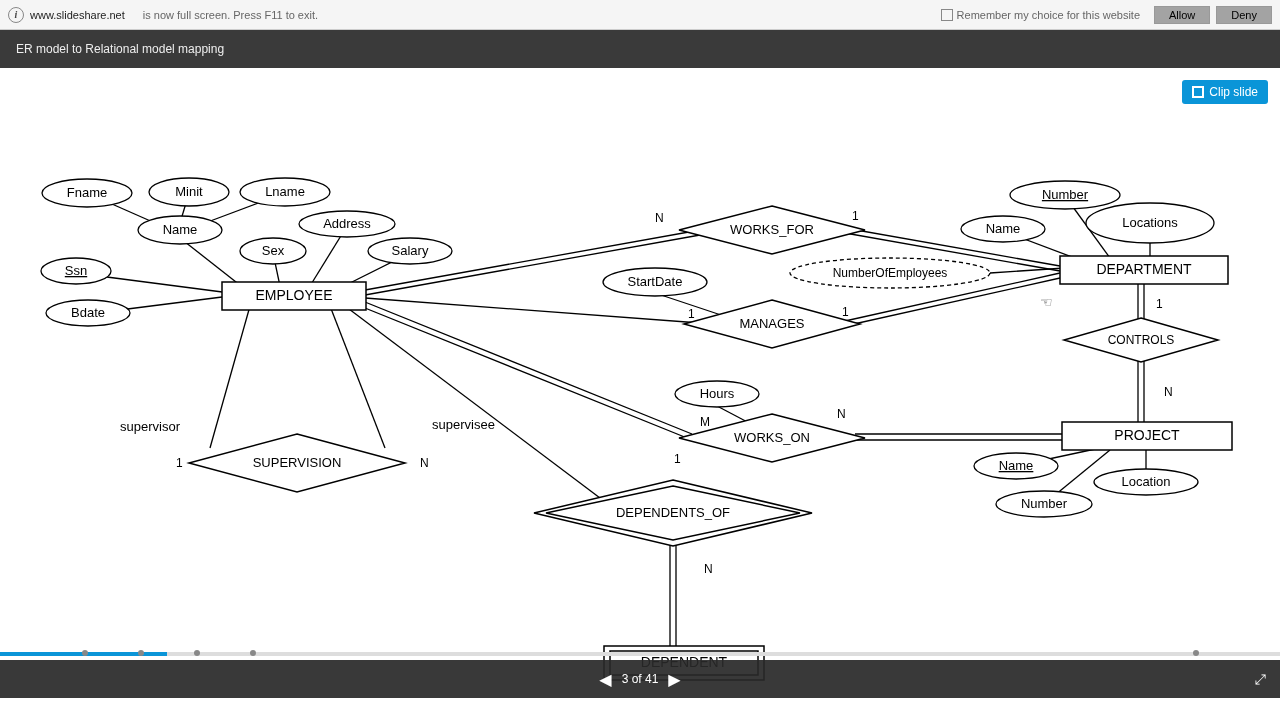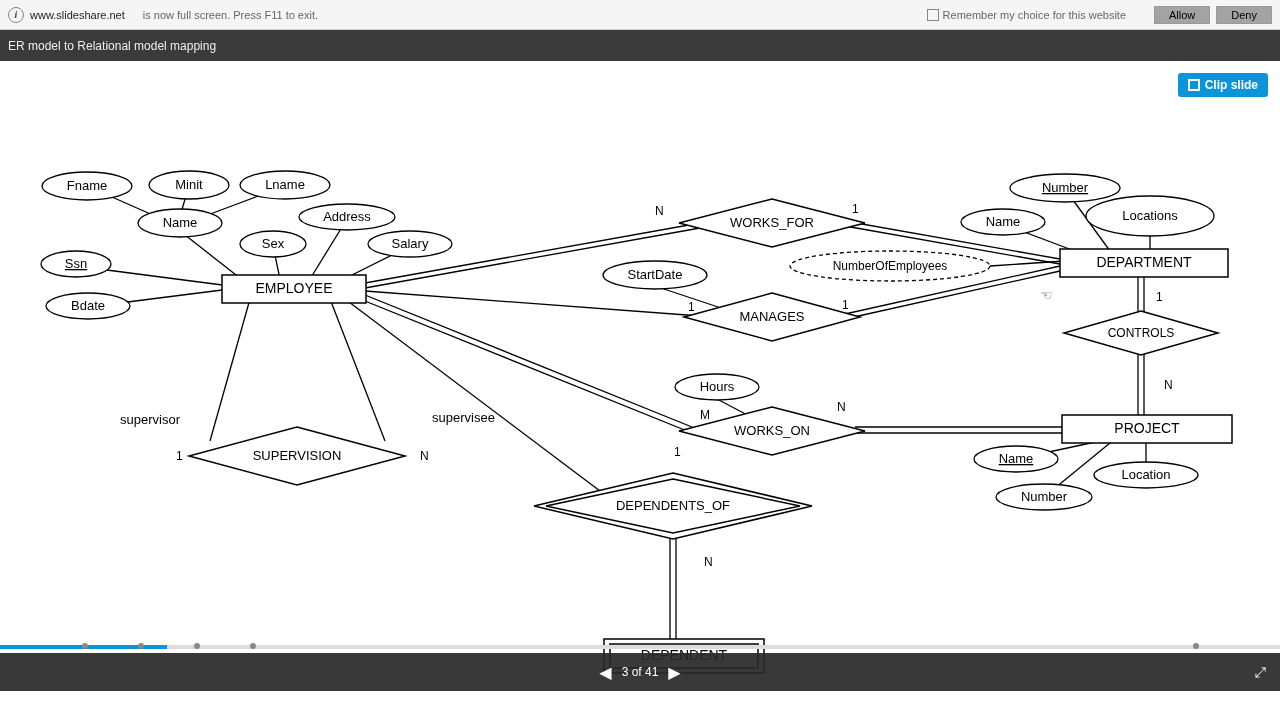--- a/index.html
+++ b/index.html
@@ -3,25 +3,25 @@
 <meta charset="utf-8">
 <style>
 *{box-sizing:border-box;margin:0;padding:0;font-family:Arial,sans-serif}
 html,body{width:1280px;height:720px;overflow:hidden;background:#fff}
 .topbar{height:30px;background:#f5f5f5;border-bottom:1px solid #ccc;display:flex;align-items:center;padding:0 8px;font-size:11px;color:#555}
 .info-icon{width:16px;height:16px;border:1px solid #888;border-radius:50%;display:flex;align-items:center;justify-content:center;font-style:italic;font-weight:bold;font-size:10px;margin-right:6px;font-family:serif;color:#444}
 .topbar .domain{font-weight:normal;color:#222}
 .topbar .msg{color:#666;margin-left:18px}
 .topbar .spacer{flex:1}
 .checkbox{width:12px;height:12px;border:1px solid #888;margin-right:4px;display:inline-block}
-.remember{display:flex;align-items:center;color:#666;margin-right:22px}
+.remember{display:flex;align-items:center;color:#666;margin-right:8px}
 .btn{border:1px solid #999;background:#a3a3a3;padding:2px 14px;font-size:11px;margin-left:6px;cursor:pointer}
-.titlebar{height:31px;background:#3a3a3a;color:#eee;font-size:12px;display:flex;align-items:center;padding:0 8px}
+.titlebar{height:38px;background:#3a3a3a;color:#eee;font-size:12px;display:flex;align-items:center;padding:0 16px}
 .slide-area{position:relative;width:1280px;height:630px;background:#fff}
-.clip-btn{position:absolute;top:12px;right:12px;background:#0a95d8;color:#fff;font-size:12px;font-weight:bold;padding:5px 10px;border-radius:3px;display:flex;align-items:center;cursor:pointer}
+.clip-btn{position:absolute;top:12px;right:12px;background:#0a95d8;color:#fff;font-size:12px;font-weight:normal;padding:5px 10px;border-radius:3px;display:flex;align-items:center;cursor:pointer}
 .clip-icon{width:12px;height:12px;border:2px dashed #fff;margin-right:5px}
 .slide-title{position:absolute;top:18px;left:100px;font-size:72px;font-weight:500;color:#222;font-family:Georgia,serif;letter-spacing:1px}
 svg.diagram{position:absolute;top:0;left:0;width:1280px;height:630px}
 svg text{font-family:Arial;fill:#000}
 .entity{fill:#fff;stroke:#000;stroke-width:1.5}
 .weak{fill:#fff;stroke:#000;stroke-width:1.5}
 .attr{fill:#fff;stroke:#000;stroke-width:1.3}
 .dashed{stroke-dasharray:4 3}
 .rel{fill:#fff;stroke:#000;stroke-width:1.5}
 .conn{stroke:#000;stroke-width:1.3;fill:none}

